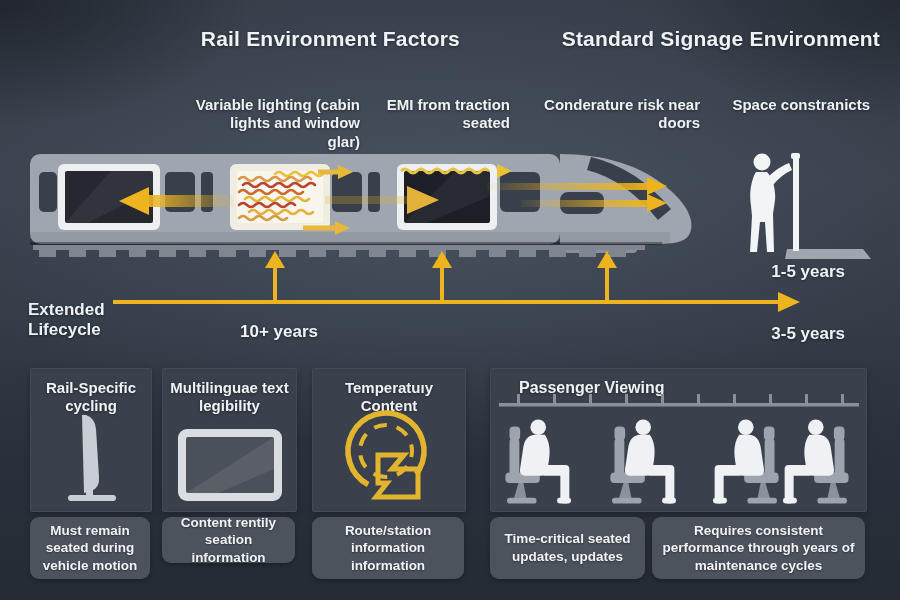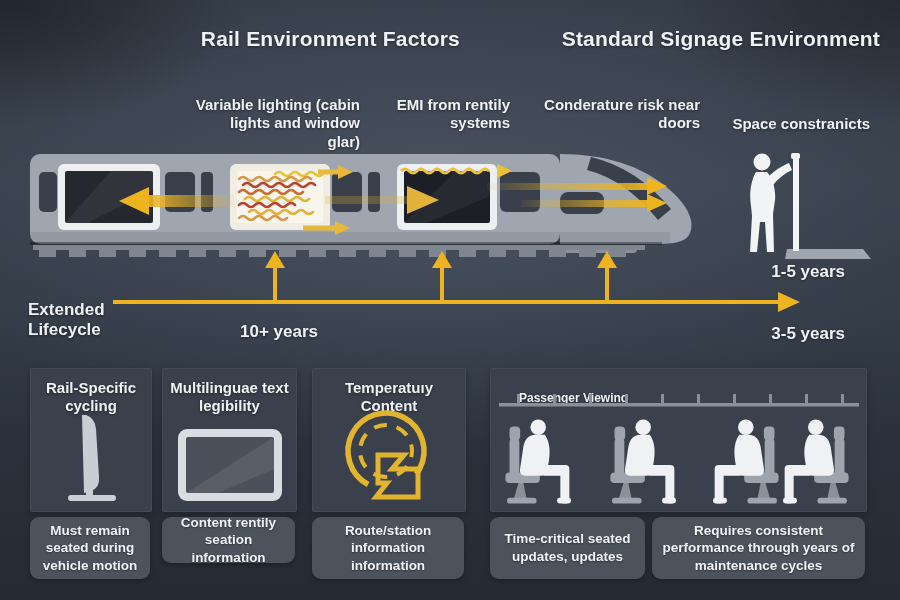--- a/index.html
+++ b/index.html
@@ -26,35 +26,35 @@
     font-weight:bold;font-size:15px;line-height:1.2;text-shadow:0 1px 3px rgba(0,0,0,0.45);
   }
   .card-icon{position:absolute;left:0;right:0;bottom:8px;display:flex;justify-content:center;}
   .chip{
     position:absolute;background:#4C535D;border-radius:9px;
     display:flex;align-items:center;justify-content:center;text-align:center;
     font-weight:bold;font-size:13.5px;line-height:1.3;color:#F0F2F5;
     padding:4px 6px;box-sizing:border-box;text-shadow:0 1px 2px rgba(0,0,0,0.4);
     box-shadow:0 2px 5px rgba(0,0,0,0.25);
   }
-  .pv-title{position:absolute;left:28px;top:22px;font-weight:bold;font-size:12px;text-shadow:0 1px 3px rgba(0,0,0,0.45);}
+  .pv-title{position:absolute;left:28px;top:10px;font-weight:bold;font-size:16px;text-shadow:0 1px 3px rgba(0,0,0,0.45);}
   svg{display:block;}
 </style>
 </head>
 <body>
 
 <div class="stage">
 
   <div class="lbl section-title" style="left:70px;top:27px;width:390px;">Rail Environment Factors</div>
   <div class="lbl section-title" style="left:500px;top:27px;width:380px;">Standard Signage Environment</div>
 
   <div class="lbl factor" style="left:195px;top:96px;width:165px;">Variable lighting (cabin lights and window glar)</div>
-  <div class="lbl factor" style="left:370px;top:96px;width:140px;">EMI from rentily systems</div>
+  <div class="lbl factor" style="left:370px;top:96px;width:140px;">EMI from traction seated</div>
   <div class="lbl factor" style="left:520px;top:96px;width:180px;">Conderature risk near doors</div>
-  <div class="lbl factor" style="left:700px;top:96px;width:170px;margin-top:19px;">Space constranicts</div>
+  <div class="lbl factor" style="left:700px;top:96px;width:170px;">Space constranicts</div>
 
   <svg style="position:absolute;left:25px;top:148px;" width="680" height="118" viewBox="0 0 680 118">
     <defs>
       <linearGradient id="fadeL" x1="0" y1="0" x2="1" y2="0">
         <stop offset="0" stop-color="#EDB41F" stop-opacity="0.95"></stop>
         <stop offset="1" stop-color="#EDB41F" stop-opacity="0.08"></stop>
       </linearGradient>
       <linearGradient id="fadeR" x1="0" y1="0" x2="1" y2="0">
         <stop offset="0" stop-color="#EDB41F" stop-opacity="0.05"></stop>
         <stop offset="1" stop-color="#EDB41F" stop-opacity="0.95"></stop>

